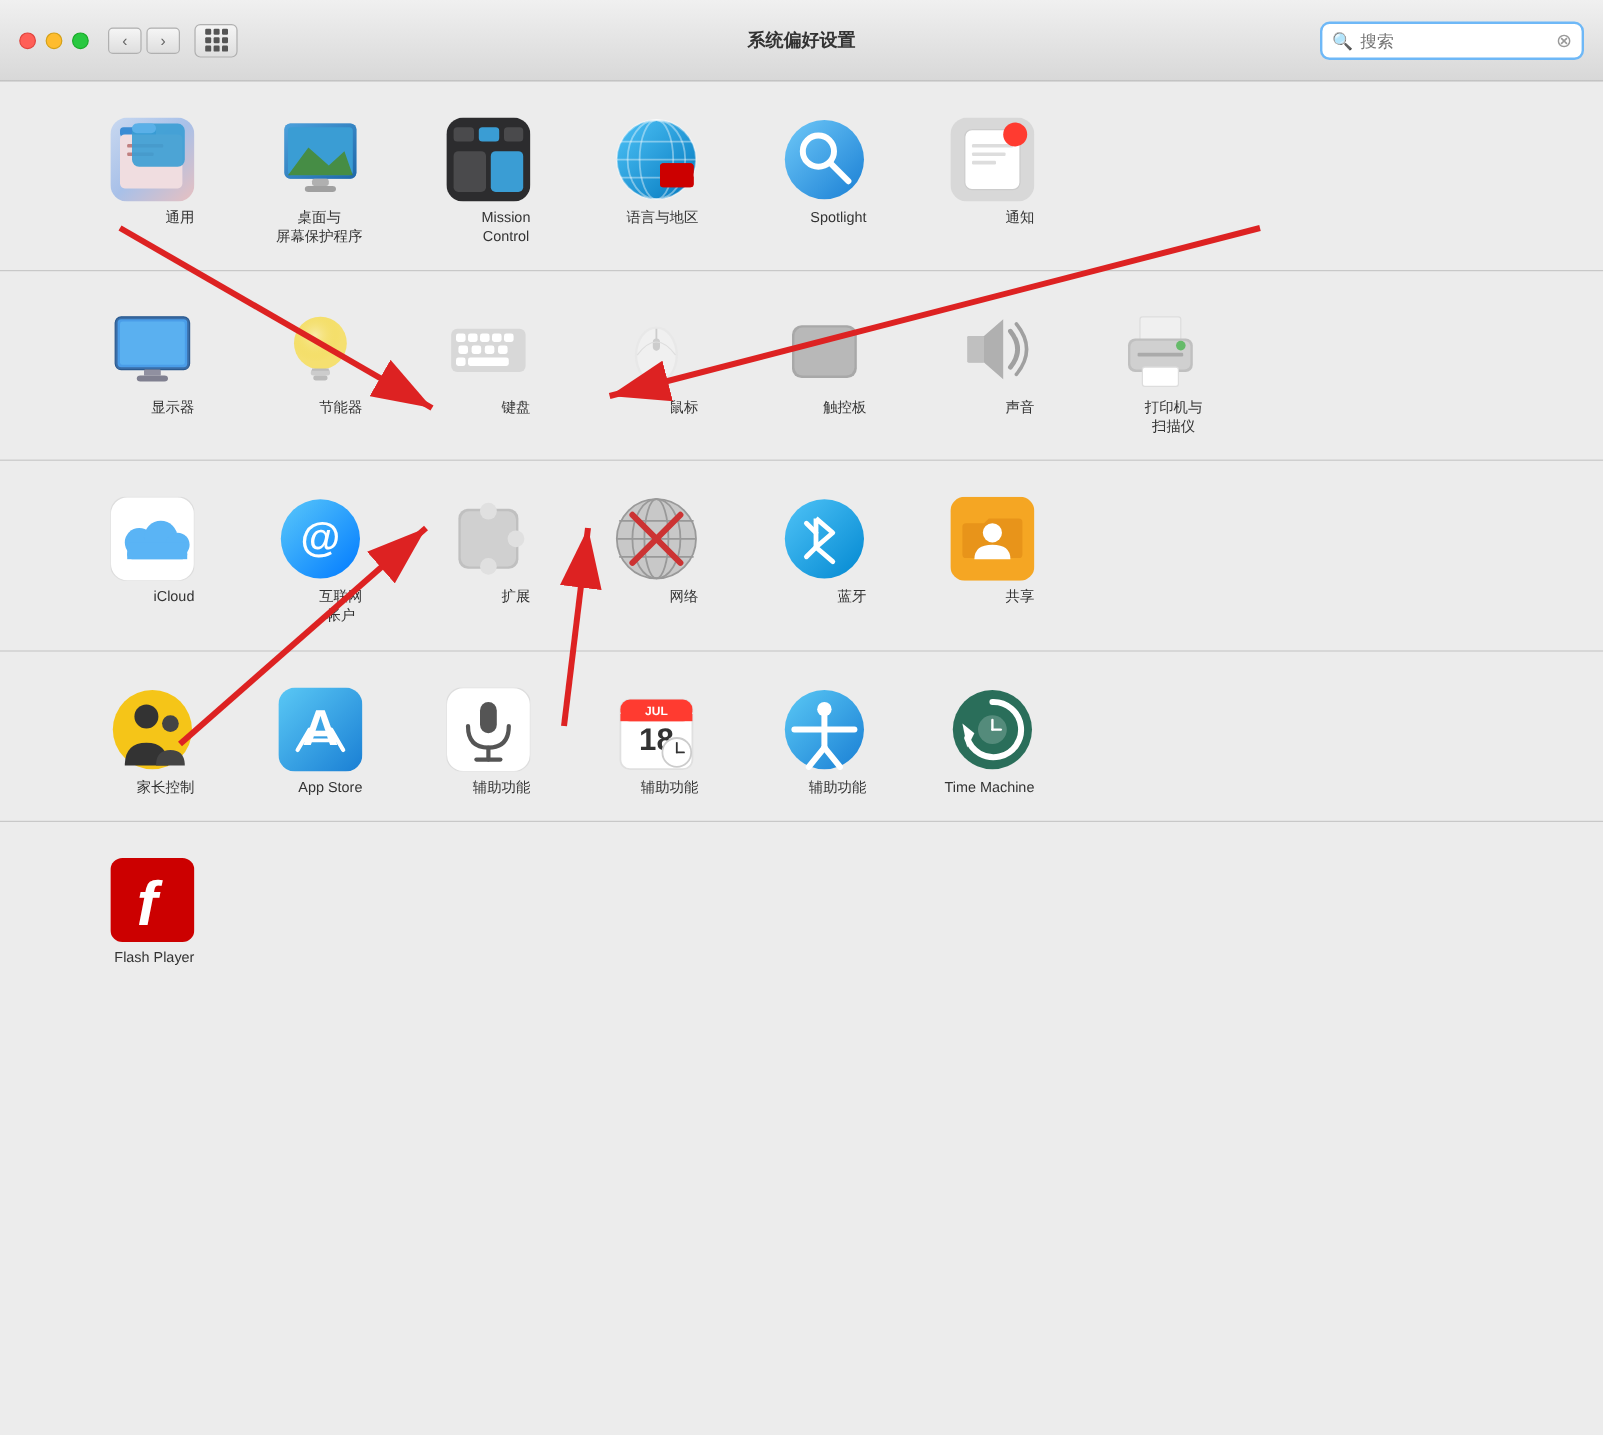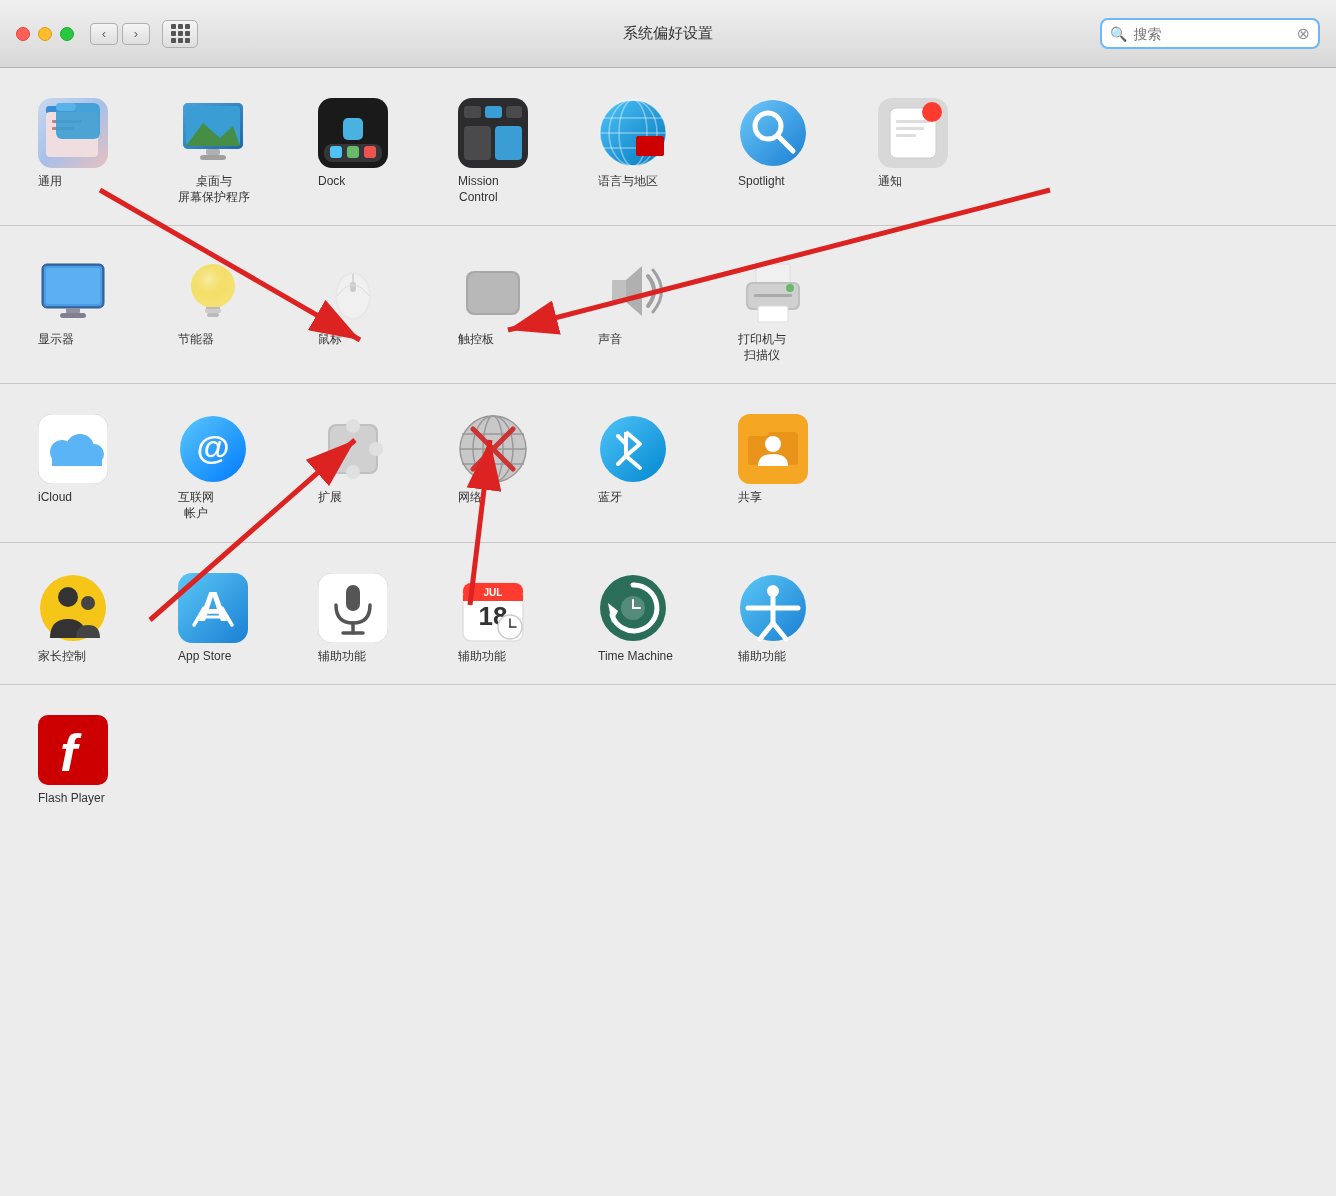--- a/index.html
+++ b/index.html
@@ -78,21 +78,21 @@
       height: 5px;
       background: #555;
       border-radius: 1px;
     }
 
     .window-title {
       position: absolute;
       left: 50%;
       transform: translateX(-50%);
       font-size: 15px;
-      font-weight: 400;
+      font-weight: 700;
       color: #333;
     }
 
     .search-bar {
       margin-left: auto;
       display: flex;
       align-items: center;
       background: white;
       border: 2px solid #6eb8f7;
       border-radius: 8px;
@@ -132,21 +132,21 @@
     .items-grid {
       display: flex;
       flex-wrap: wrap;
       gap: 8px 0;
     }
 
     .pref-item {
       width: 140px;
       display: flex;
       flex-direction: column;
-      align-items: flex-start;
+      align-items: flex-end;
       padding: 10px 8px;
       cursor: pointer;
       border-radius: 8px;
       position: relative;
     }
 
     .pref-icon {
       width: 70px;
       height: 70px;
       margin-bottom: 6px;
@@ -253,36 +253,20 @@
 
             <polygon points="8,48 25,25 42,40 55,28 62,48" fill="#4a8a20" opacity="0.8"></polygon>
 
             <rect x="28" y="51" width="14" height="6" rx="2" fill="#b0b0b0"></rect>
             <rect x="22" y="57" width="26" height="5" rx="3" fill="#a0a0a0"></rect>
           </svg>
         </div>
         <div class="pref-label">桌面与<br>屏幕保护程序</div>
       </div>
 
-      <div class="pref-item">
-        <div class="pref-icon">
-          <svg width="70" height="70" viewBox="0 0 70 70">
-            <rect width="70" height="70" rx="14" fill="#1a1a1a"></rect>
-
-            <rect x="6" y="46" width="58" height="18" rx="8" fill="#3a3a3c" opacity="0.9"></rect>
-
-            <rect x="12" y="48" width="12" height="12" rx="3" fill="#4fc3f7"></rect>
-            <rect x="29" y="48" width="12" height="12" rx="3" fill="#66bb6a"></rect>
-            <rect x="46" y="48" width="12" height="12" rx="3" fill="#ef5350"></rect>
-
-            <rect x="25" y="20" width="20" height="22" rx="5" fill="#4fc3f7" opacity="0.9"></rect>
-          </svg>
-        </div>
-        <div class="pref-label">Dock</div>
-      </div>
 
       <div class="pref-item">
         <div class="pref-icon">
           <svg width="70" height="70" viewBox="0 0 70 70">
             <rect width="70" height="70" rx="14" fill="#2c2c2e"></rect>
 
             <rect x="6" y="8" width="17" height="12" rx="3" fill="#4a4a4c"></rect>
             <rect x="27" y="8" width="17" height="12" rx="3" fill="#3a9dd4"></rect>
             <rect x="48" y="8" width="16" height="12" rx="3" fill="#4a4a4c"></rect>
 
@@ -392,20 +376,42 @@
 
             <rect x="27" y="52" width="16" height="5" rx="2" fill="#ccc"></rect>
             <rect x="29" y="57" width="12" height="4" rx="2" fill="#bbb"></rect>
 
             <line x1="28" y1="52" x2="42" y2="52" stroke="#bbb" stroke-width="2"></line>
           </svg>
         </div>
         <div class="pref-label">节能器</div>
       </div>
 
+      <div class="pref-item">
+        <div class="pref-icon">
+          <svg width="70" height="70" viewBox="0 0 70 70">
+            <rect x="4" y="18" width="62" height="36" rx="5" fill="#d8d8d8"></rect>
+
+            <rect x="8" y="22" width="8" height="7" rx="2" fill="white"></rect>
+            <rect x="18" y="22" width="8" height="7" rx="2" fill="white"></rect>
+            <rect x="28" y="22" width="8" height="7" rx="2" fill="white"></rect>
+            <rect x="38" y="22" width="8" height="7" rx="2" fill="white"></rect>
+            <rect x="48" y="22" width="8" height="7" rx="2" fill="white"></rect>
+
+            <rect x="10" y="32" width="8" height="7" rx="2" fill="white"></rect>
+            <rect x="21" y="32" width="8" height="7" rx="2" fill="white"></rect>
+            <rect x="32" y="32" width="8" height="7" rx="2" fill="white"></rect>
+            <rect x="43" y="32" width="8" height="7" rx="2" fill="white"></rect>
+
+            <rect x="18" y="42" width="34" height="7" rx="2" fill="white"></rect>
+            <rect x="8" y="42" width="8" height="7" rx="2" fill="white"></rect>
+          </svg>
+        </div>
+        <div class="pref-label">键盘</div>
+      </div>
 
       <div class="pref-item">
         <div class="pref-icon">
           <svg width="70" height="70" viewBox="0 0 70 70">
 
             <ellipse cx="35" cy="40" rx="18" ry="24" fill="#e8e8e8"></ellipse>
             <ellipse cx="35" cy="40" rx="16" ry="22" fill="#f0f0f0"></ellipse>
 
             <line x1="35" y1="18" x2="35" y2="36" stroke="#ccc" stroke-width="1.5"></line>
 
@@ -640,56 +646,56 @@
             <line x1="52" y1="54" x2="58" y2="54" stroke="#333" stroke-width="1.5" stroke-linecap="round"></line>
           </svg>
         </div>
         <div class="pref-label">辅助功能</div>
       </div>
 
 
       <div class="pref-item">
         <div class="pref-icon">
           <svg width="70" height="70" viewBox="0 0 70 70">
-            <circle cx="35" cy="35" r="33" fill="#2a6e5a"></circle>
-
-            <path d="M35 12 A23 23 0 1 1 14 42" fill="none" stroke="white" stroke-width="5" stroke-linecap="round"></path>
-
-            <polygon points="10,30 20,38 14,50" fill="white"></polygon>
-
-            <circle cx="35" cy="35" r="12" fill="rgba(255,255,255,0.2)"></circle>
-            <line x1="35" y1="27" x2="35" y2="35" stroke="white" stroke-width="2" stroke-linecap="round"></line>
-            <line x1="35" y1="35" x2="42" y2="35" stroke="white" stroke-width="2" stroke-linecap="round"></line>
-          </svg>
-        </div>
-        <div class="pref-label">Time Machine</div>
-      </div>
-
-      <div class="pref-item">
-        <div class="pref-icon">
-          <svg width="70" height="70" viewBox="0 0 70 70">
             <circle cx="35" cy="35" r="33" fill="url(#accGrad)"></circle>
             <defs>
               <linearGradient id="accGrad" x1="0%" y1="0%" x2="100%" y2="100%">
                 <stop offset="0%" stop-color="#5ac8f5"></stop>
                 <stop offset="100%" stop-color="#1a7fd4"></stop>
               </linearGradient>
             </defs>
 
             <circle cx="35" cy="18" r="6" fill="white"></circle>
 
             <line x1="10" y1="35" x2="60" y2="35" stroke="white" stroke-width="5" stroke-linecap="round"></line>
 
             <line x1="35" y1="24" x2="35" y2="50" stroke="white" stroke-width="5" stroke-linecap="round"></line>
 
             <line x1="35" y1="50" x2="22" y2="66" stroke="white" stroke-width="5" stroke-linecap="round"></line>
             <line x1="35" y1="50" x2="48" y2="66" stroke="white" stroke-width="5" stroke-linecap="round"></line>
           </svg>
         </div>
         <div class="pref-label">辅助功能</div>
+      </div>
+
+      <div class="pref-item">
+        <div class="pref-icon">
+          <svg width="70" height="70" viewBox="0 0 70 70">
+            <circle cx="35" cy="35" r="33" fill="#2a6e5a"></circle>
+
+            <path d="M35 12 A23 23 0 1 1 14 42" fill="none" stroke="white" stroke-width="5" stroke-linecap="round"></path>
+
+            <polygon points="10,30 20,38 14,50" fill="white"></polygon>
+
+            <circle cx="35" cy="35" r="12" fill="rgba(255,255,255,0.2)"></circle>
+            <line x1="35" y1="27" x2="35" y2="35" stroke="white" stroke-width="2" stroke-linecap="round"></line>
+            <line x1="35" y1="35" x2="42" y2="35" stroke="white" stroke-width="2" stroke-linecap="round"></line>
+          </svg>
+        </div>
+        <div class="pref-label">Time Machine</div>
       </div>
     </div>
   </div>
 
   <div class="section">
     <div class="items-grid">
 
       <div class="pref-item">
         <div class="pref-icon">
           <svg width="70" height="70" viewBox="0 0 70 70">

